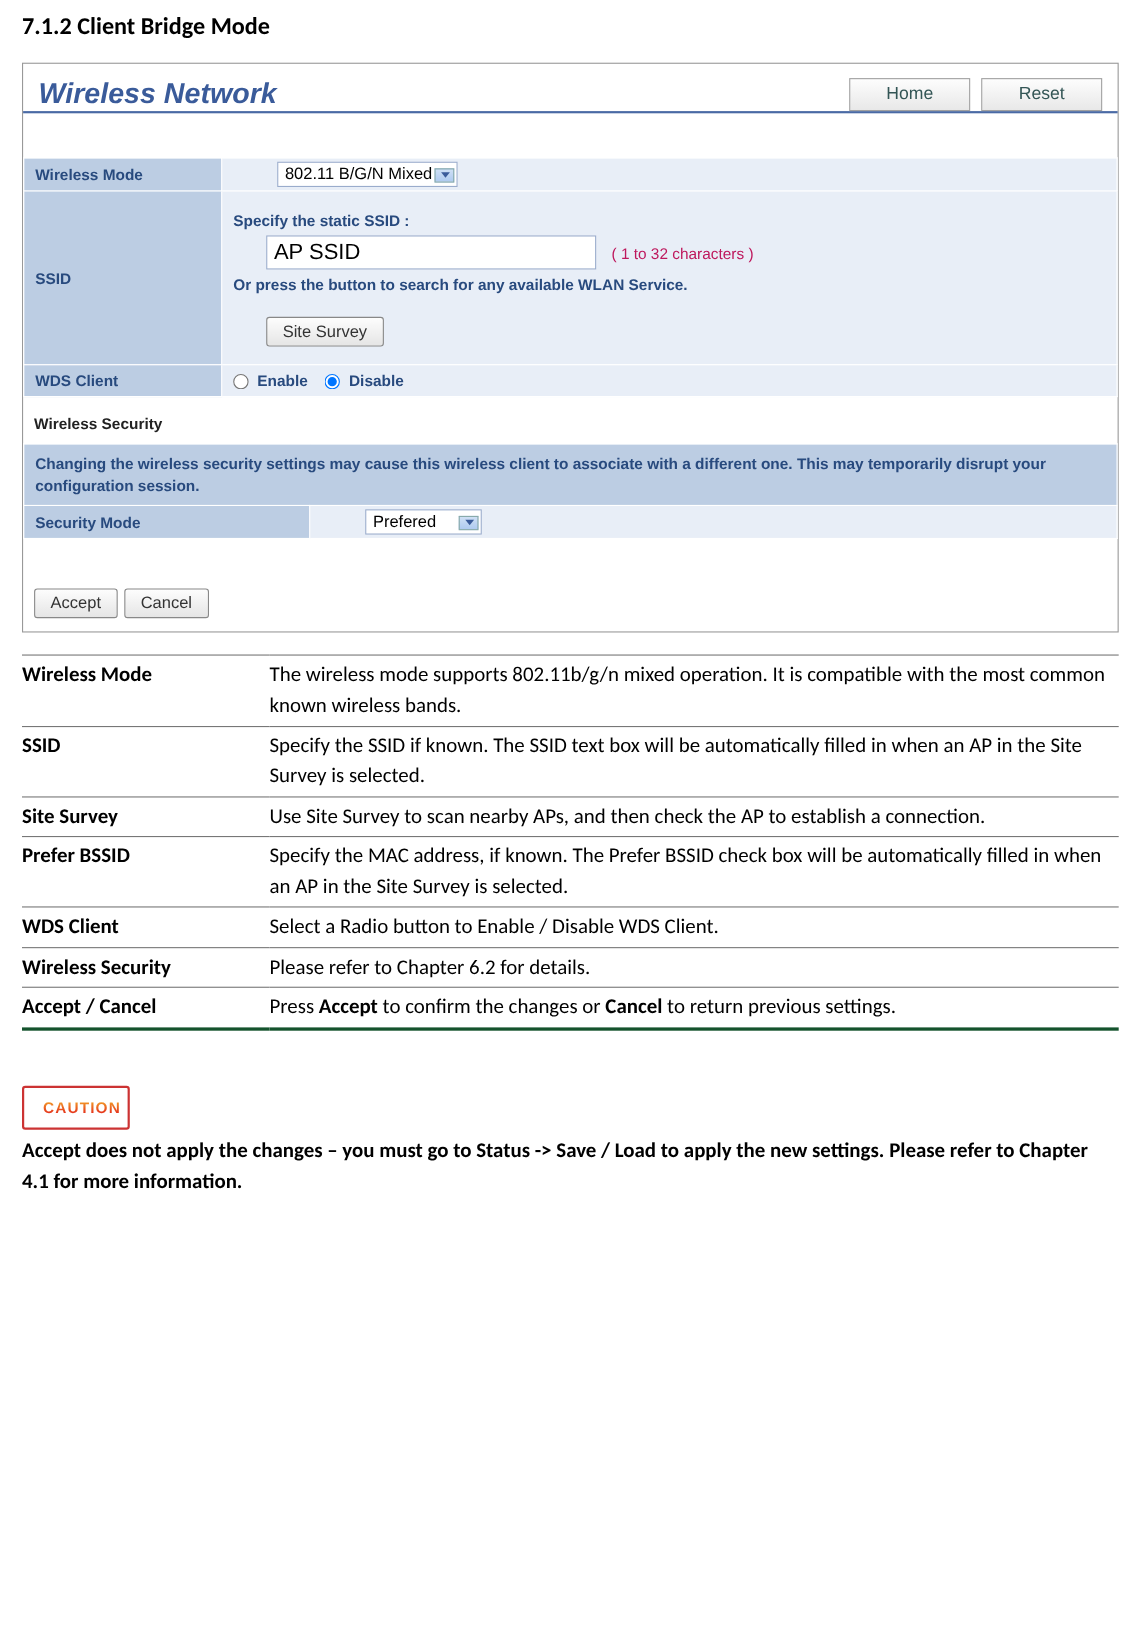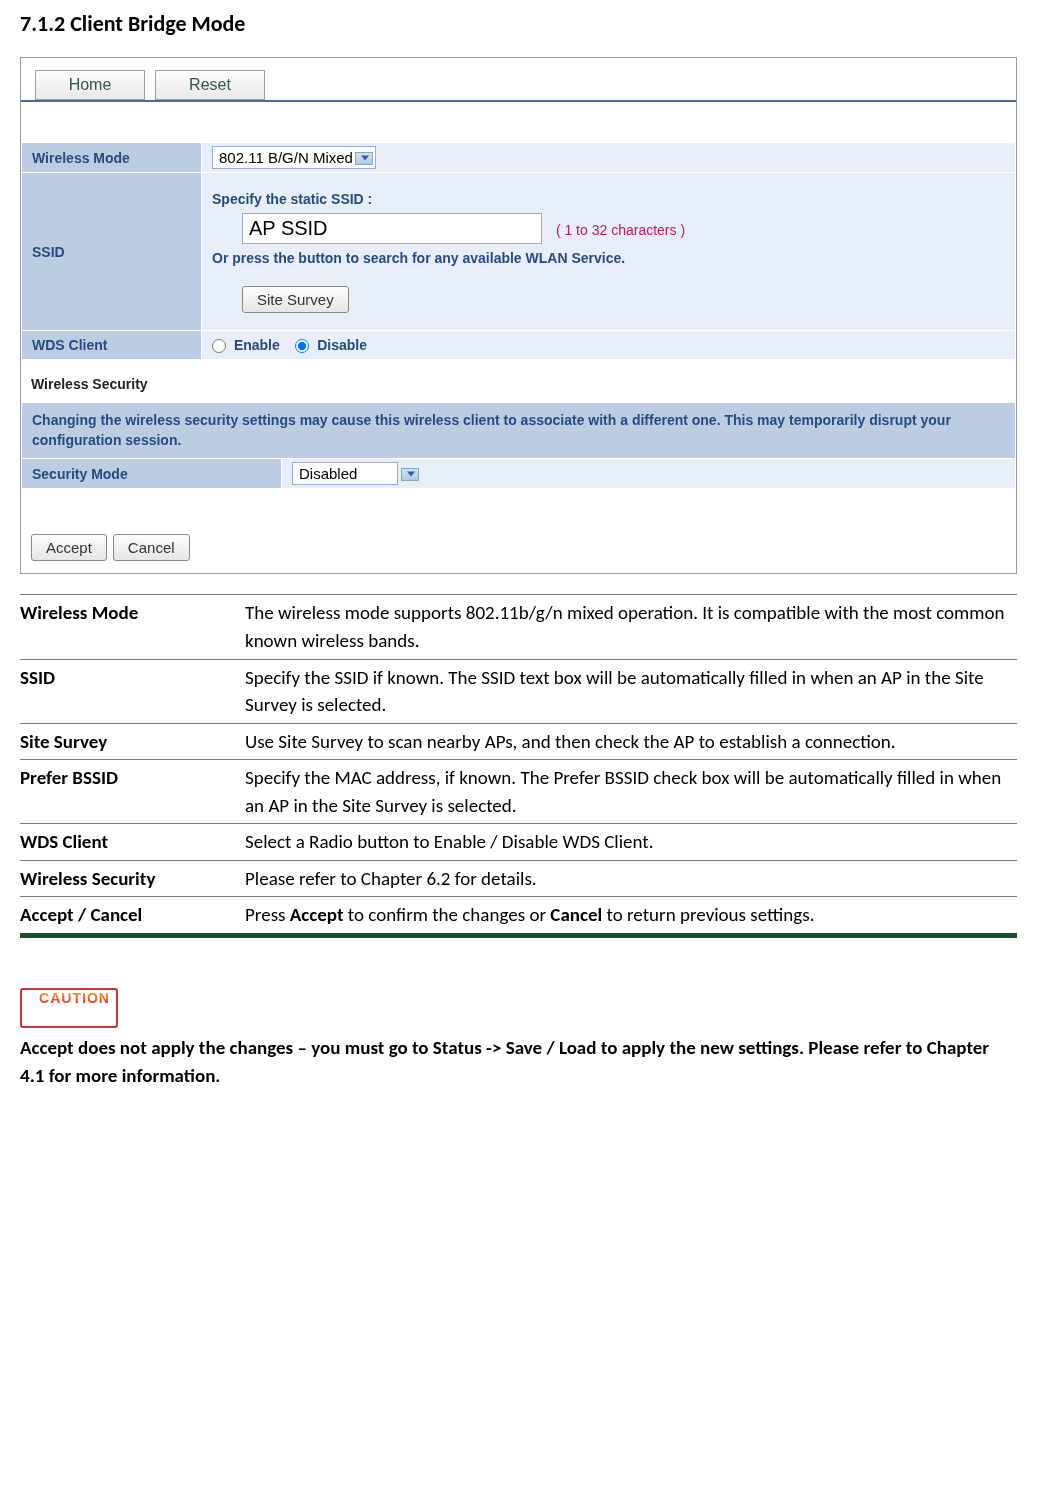--- a/index.html
+++ b/index.html
@@ -73,20 +73,21 @@
     .select-ctl {
       font-family: Arial, sans-serif;
       font-size: 15px;
       font-weight: normal;
       color: #000;
       background: #fff;
       border: 1px solid #9aaccc;
       padding: 2px 22px 2px 6px;
       appearance: none;
       position: relative;
+      margin-left: 40px;
     }
     .select-wrap { position: relative; display: inline-block; }
     .select-wrap::after {
       content: '';
       position: absolute;
       right: 3px; top: 3px;
       width: 16px; height: calc(100% - 6px);
       background: linear-gradient(#cfe0f5,#aecaf0);
       border: 1px solid #8aa;
       pointer-events: none;
@@ -160,38 +161,38 @@
       width: 100%;
       border-collapse: collapse;
       font-size: 19px;
       line-height: 1.45;
     }
     .desc-table td {
       border-top: 1px solid #777;
       padding: 4px 6px 4px 0;
       vertical-align: top;
     }
-    .desc-table tr:last-child td { border-bottom: 5px solid #14532d; }
+    .desc-table tr:last-child td { border-bottom: 3px solid #14532d; }
     .desc-label {
       font-weight: bold;
       width: 225px;
     }
     .caution-row {
       margin-top: 50px;
       display: flex;
       align-items: flex-end;
       gap: 14px;
     }
     .caution-badge {
       width: 98px;
       height: 40px;
       border: 2px solid #c33;
       border-radius: 3px;
       display: flex;
-      align-items: flex-start;
+      align-items: center;
       justify-content: center;
       background: #fff;
       padding-left: 11px;
     }
     .caution-text-badge {
       font-family: Arial, sans-serif;
       font-weight: bold;
       font-size: 14px;
       letter-spacing: 1px;
       background: linear-gradient(#f5b32a, #e1151a);
@@ -213,20 +214,21 @@
       line-height: 1.4;
     }
   </style>
 </head>
 <body>
 
 <div class="section-title">7.1.2 Client Bridge Mode</div>
 
 <div class="screenshot">
   <div class="panel-header">
+    <div class="panel-title">Wireless Network</div>
     <div class="hdr-btns">
       <div class="hdr-btn">Home</div>
       <div class="hdr-btn">Reset</div>
     </div>
   </div>
 
   <table class="cfg-table">
     <tbody>
         <tr>
       <td class="row-label">Wireless Mode</td>
@@ -274,21 +276,21 @@
 
   <table class="cfg-table">
     <tbody>
         <tr class="warning-row">
       <td colspan="2">Changing the wireless security settings may cause this wireless client to associate with a different one. This may temporarily disrupt your configuration session.</td>
     </tr>
     <tr>
       <td class="row-label" style="width:260px;">Security Mode</td>
       <td class="row-value">
         <span class="select-wrap" style="min-width:130px;">
-          <span class="select-ctl" style="padding-right:40px;">Disabled</span>
+          <span class="select-ctl" style="padding-right:40px;">Prefered</span>
           <span class="chev"></span>
         </span>
       </td>
     </tr>
   </tbody>
     </table>
 
   <div class="footer-btns">
     <button class="btn-gray">Accept</button>
     <button class="btn-gray">Cancel</button>

